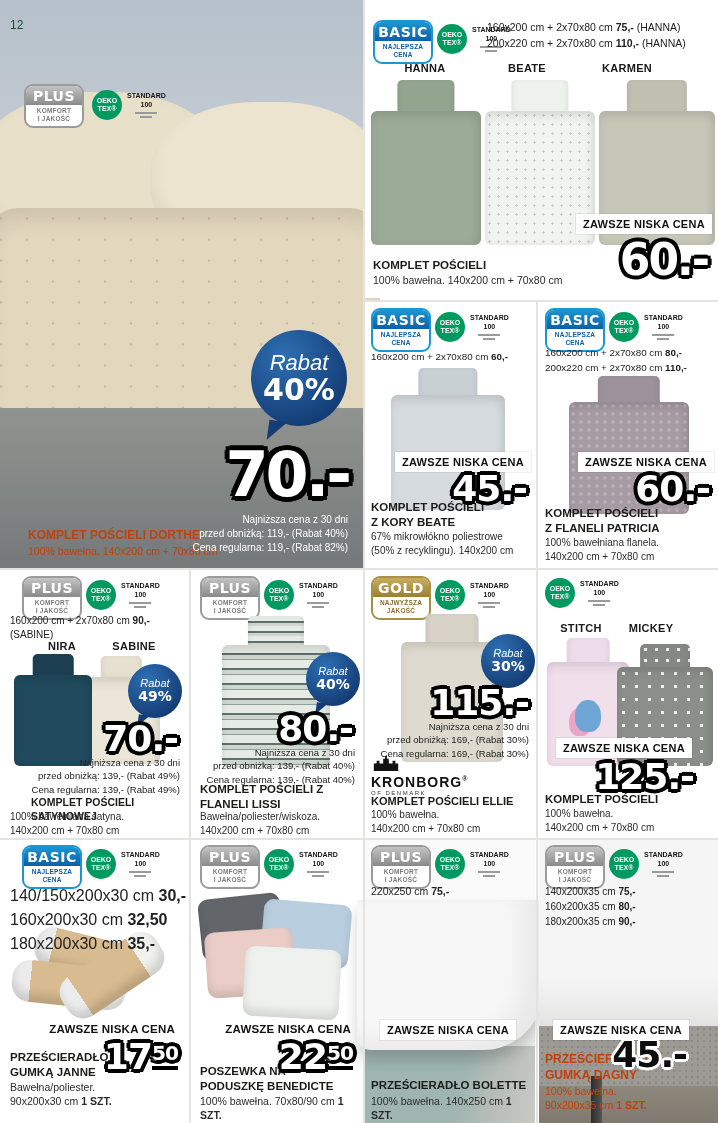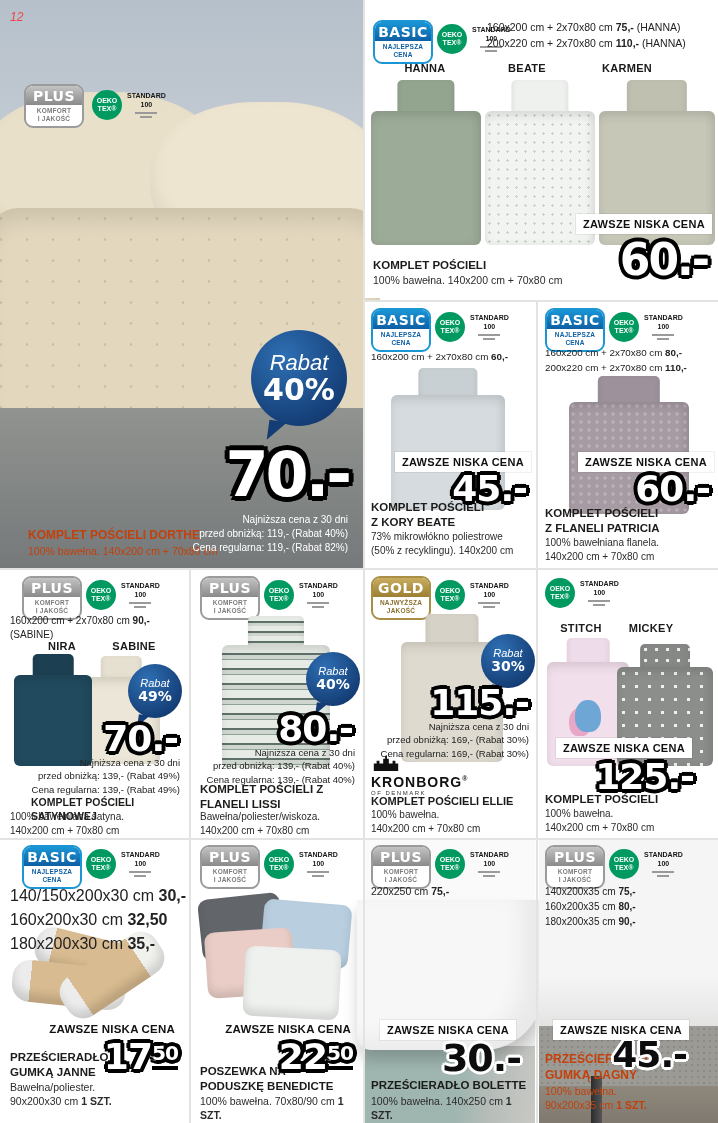--- a/index.html
+++ b/index.html
@@ -79,21 +79,21 @@
   .pname .nl{display:block;}
   .pdesc{position:absolute;font-size:10.5px;color:#2b2b2b;line-height:1.35;z-index:4;}
   .pdesc .dl{display:block;}
   .pdesc .b{font-weight:bold;}
   .legal{position:absolute;font-size:10px;line-height:1.4;text-align:right;z-index:6;}
   .legal .ll{display:block;}
   .legal.onphoto{color:#fff;}
   .legal.dark{color:#222;font-size:9.5px;}
   .vlabel{position:absolute;font-weight:bold;font-size:11px;color:#191919;text-align:center;letter-spacing:.3px;z-index:4;}
   .white{color:#c2410c;}
-  .pagenum{position:absolute;left:10px;top:10px;font-size:12px;color:#ef4444;font-style:italic;}
+  .pagenum{position:absolute;left:10px;top:18px;font-size:12px;color:#14532d;}
 
   
   .bed{position:absolute;z-index:1;}
   .bed .pw{position:absolute;top:0;left:50%;transform:translateX(-50%);width:52%;height:24%;
            border-radius:5px;box-shadow:inset 0 -3px 6px rgba(0,0,0,.10);}
   .bed .dv{position:absolute;top:19%;left:0;width:100%;height:81%;border-radius:6px;
            box-shadow:inset 0 6px 10px rgba(0,0,0,.08), inset -4px 0 8px rgba(0,0,0,.06);}
   .pillowimg{position:absolute;border-radius:10px;box-shadow:inset 0 -6px 10px rgba(0,0,0,.12);z-index:1;}
   .roll{position:absolute;border-radius:18px;z-index:1;
         background:linear-gradient(90deg,#ececе8 0 16%,#d8bb90 16% 78%,#f1f1ee 78%);
@@ -240,21 +240,21 @@
       <span class="pw" style="background:#c9d0d3;"></span>
         <span class="dv" style="background:#d5dbde;"></span>
     </div>
     <div class="band" style="right:4px;top:150px;">ZAWSZE NISKA CENA</div>
     <div class="price-o md" style="right:8px;top:166px;">45.-</div>
     <div class="pname" style="left:6px;top:198px;">
       <span class="nl">KOMPLET POŚCIELI</span>
         <span class="nl">Z KORY BEATE</span>
     </div>
     <div class="pdesc" style="left:6px;top:228px;font-size:10px;">
-      <span class="dl">73% mikrowłókno poliestrowe</span>
+      <span class="dl">67% mikrowłókno poliestrowe</span>
         <span class="dl">(50% z recyklingu). 140x200 cm</span>
     </div>
   </div>
 
   <div class="panel" style="left:539px;top:302px;width:179px;height:264px;">
     <div class="qbadge basic" style="left:6px;top:6px;">
       <span class="t">BASIC</span>
       <span class="s">
           <span class="sl">NAJLEPSZA</span>
           <span class="sl">CENA</span>
@@ -575,21 +575,20 @@
           <span class="std">STANDARD</span>
           <span class="std">100</span>
           <span class="bar"></span>
           <span class="bar short"></span>
         </div>
     </div>
     <div class="sizes" style="left:6px;top:44px;">
       <span class="szl"><span>220x250 cm</span> <span class="b">75,-</span></span>
     </div>
     <div class="band" style="right:19px;top:180px;">ZAWSZE NISKA CENA</div>
-    <div class="price-dark" style="right:14px;top:196px;">30.-</div>
     <div class="pname" style="left:6px;top:238px;">PRZEŚCIERADŁO BOLETTE</div>
     <div class="pdesc" style="left:6px;top:254px;">
       <span class="dl"><span>100% bawełna. 140x250 cm</span> <span class="b">1 SZT.</span></span>
     </div>
   </div>
 
   <div class="panel" style="left:539px;top:840px;width:179px;height:283px;">
     <div class="photo-layer" style="left:0;top:0;width:179px;height:283px;background:linear-gradient(#f4f5f4 0 48%,#e9eae9 60%,#e2e3e1 66%);"></div>
     <div class="photo-layer" style="left:0;top:186px;width:179px;height:60px;background:#9c9a94;background-image:radial-gradient(#8c8a84 1px,transparent 1.3px);background-size:6px 6px;"></div>
     <div class="photo-layer" style="left:0;top:246px;width:179px;height:37px;background:linear-gradient(#8f887c,#7f7970);"></div>

